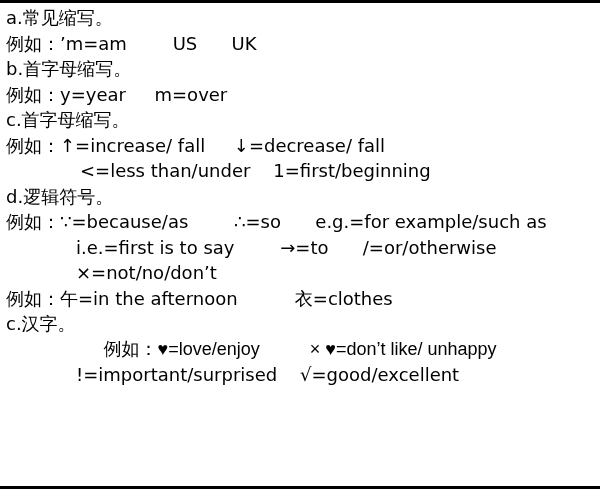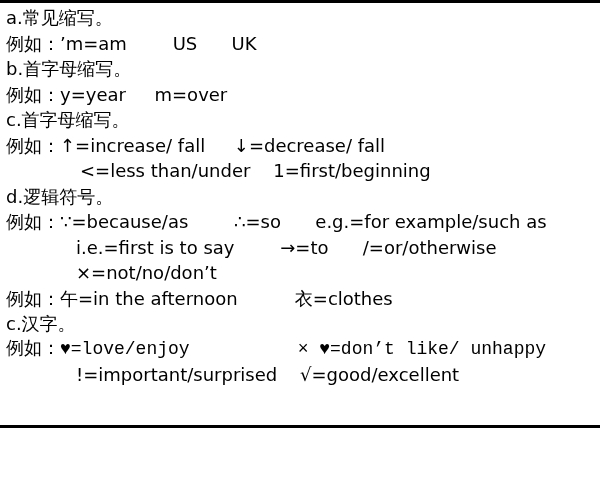--- a/index.html
+++ b/index.html
@@ -10,21 +10,21 @@
     width: 600px;
     height: 489px;
     background: #ffffff;
     font-family: "Liberation Serif", "DejaVu Serif", serif;
     color: #000000;
     overflow: hidden;
   }
   .page {
     position: relative;
     width: 600px;
-    height: 428px;
+    height: 489px;
     box-sizing: border-box;
     border-top: 3px solid #000;
     border-bottom: 3px solid #000;
     background: #fff;
   }
   .content {
     padding: 2px 6px 0 6px;
   }
   .line {
     font-size: 19.5px;
@@ -33,21 +33,22 @@
     letter-spacing: 0px;
   }
   .cn {
     font-family: "DejaVu Sans", "Liberation Sans", sans-serif;
     font-size: 18px;
   }
   .indent-1 { padding-left: 0px; }
   .indent-2 { padding-left: 70px; }
   .indent-3 { padding-left: 74px; }
   .heart {
-    font-family: Liberation Mono, monospace;
+    font-family: Liberation Sans, sans-serif;
+    text-align: center;
   }
 </style>
 </head>
 <body>
 
 <div class="page">
   <div class="content">
 
     <div class="line indent-1 cn">a.常见缩写。</div>
     <div class="line indent-1 cn">例如：’m=am        US      UK</div>

